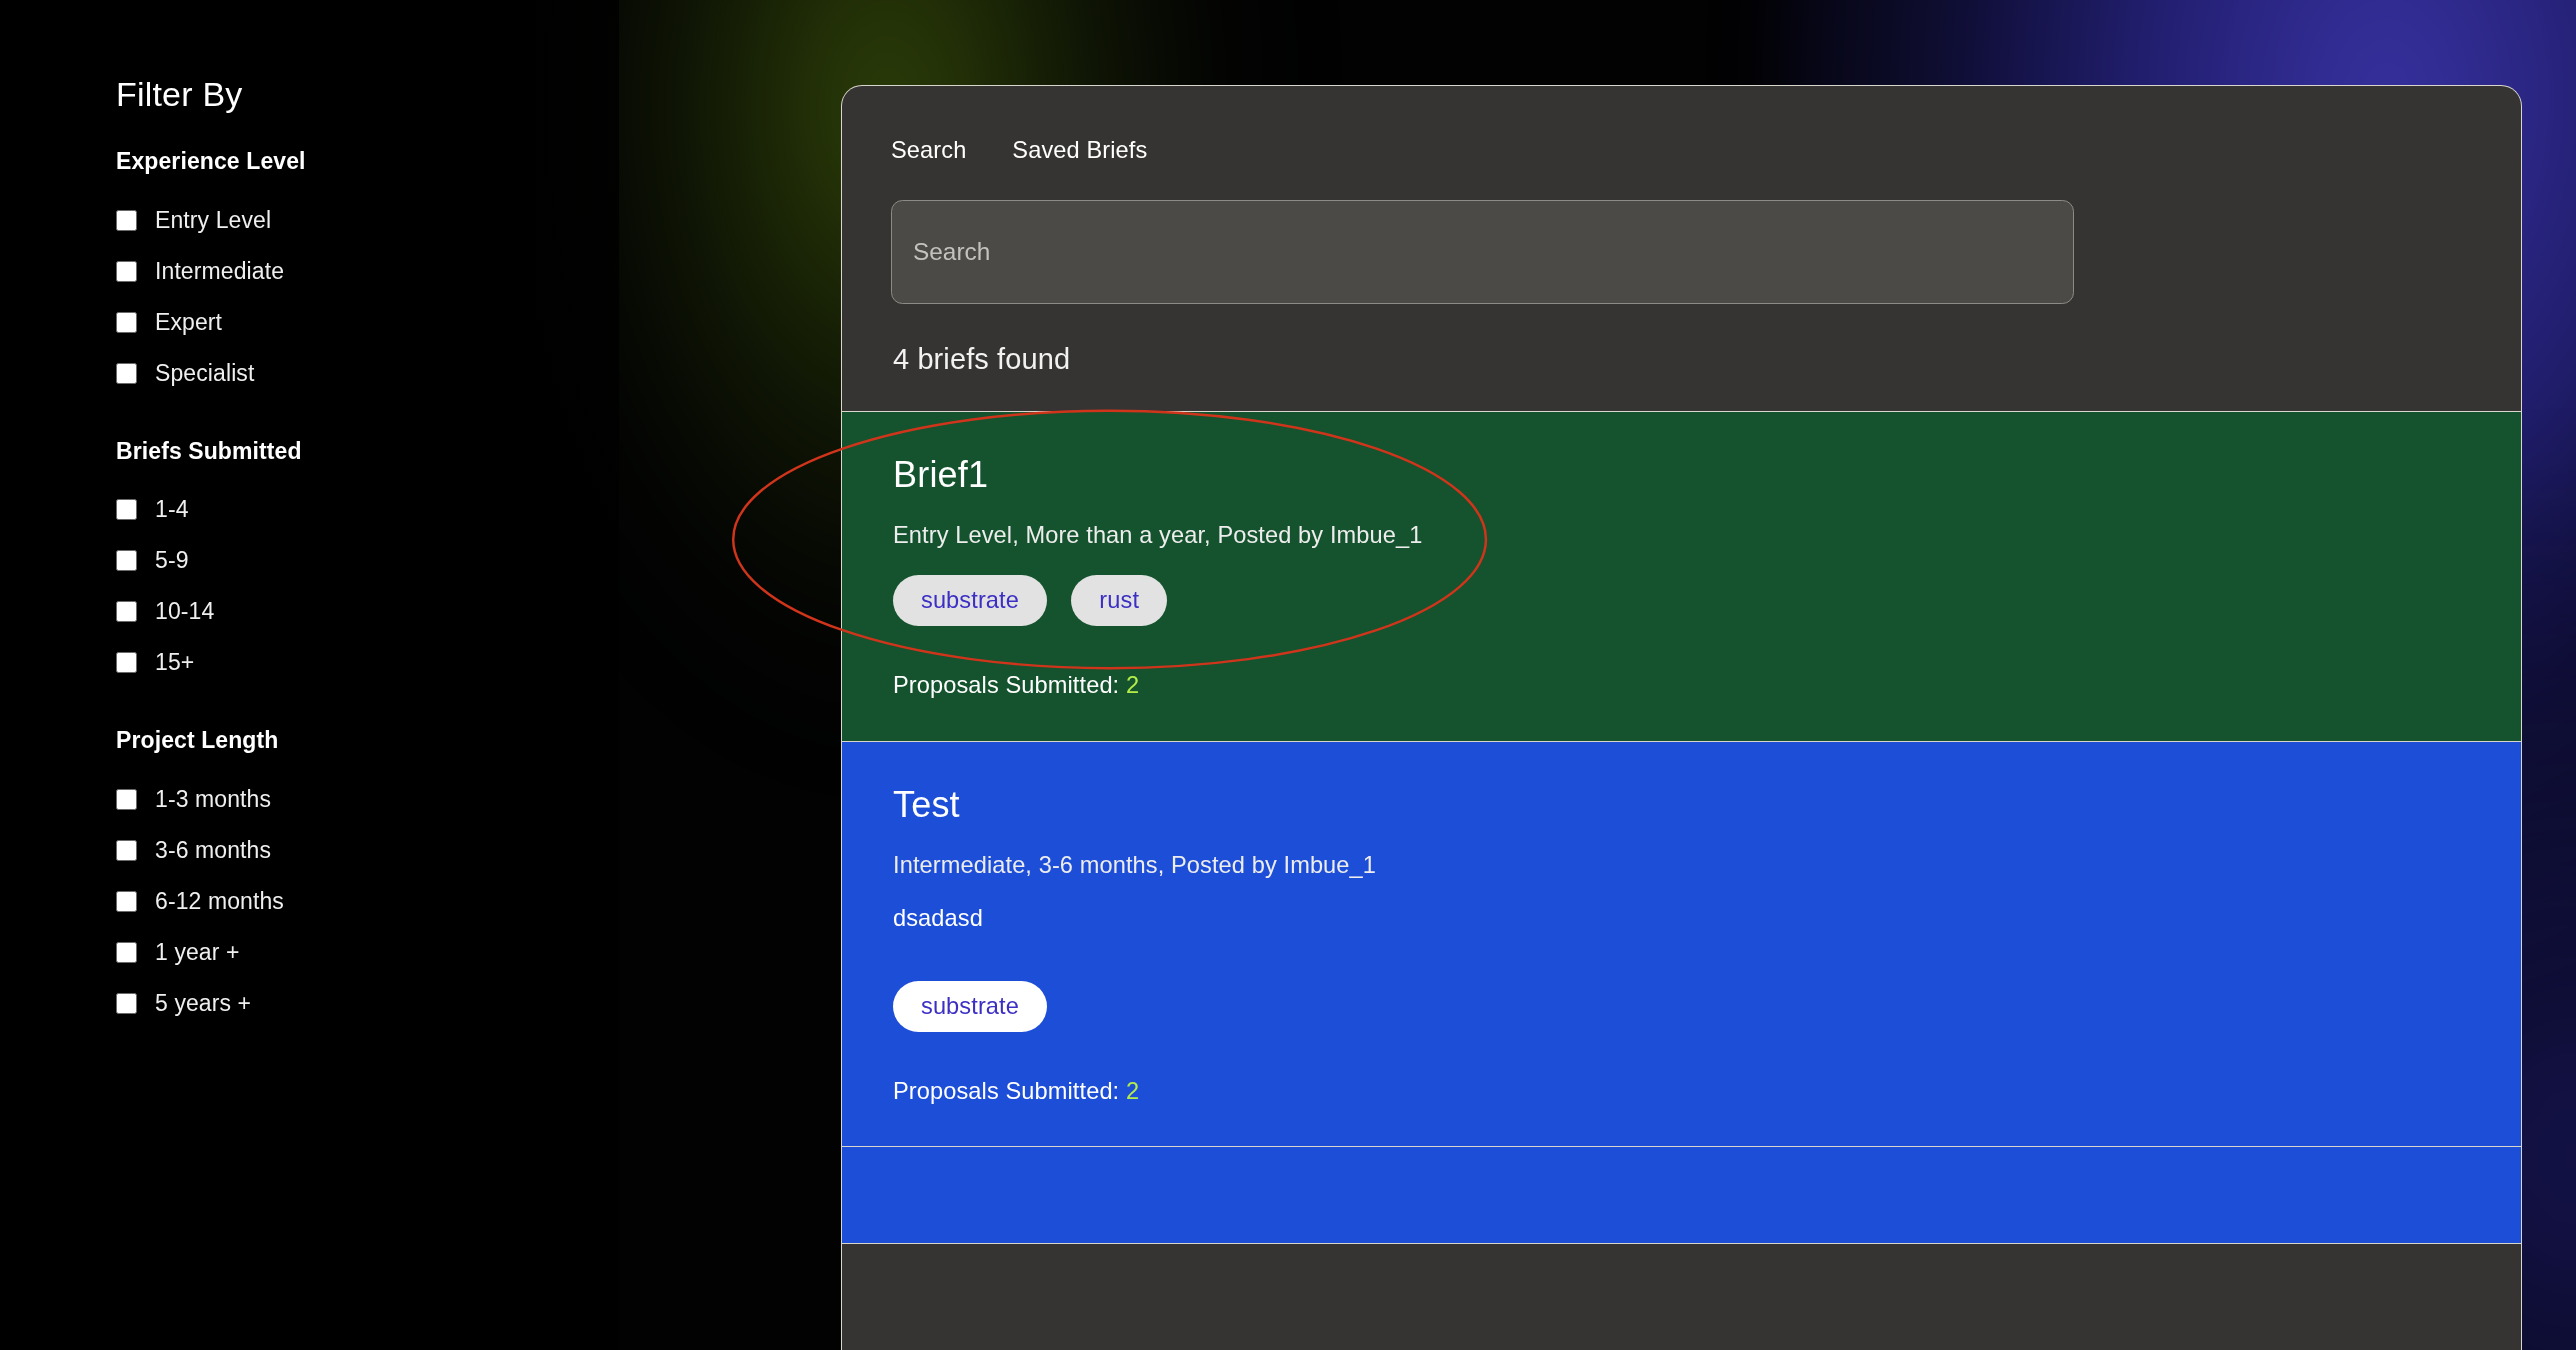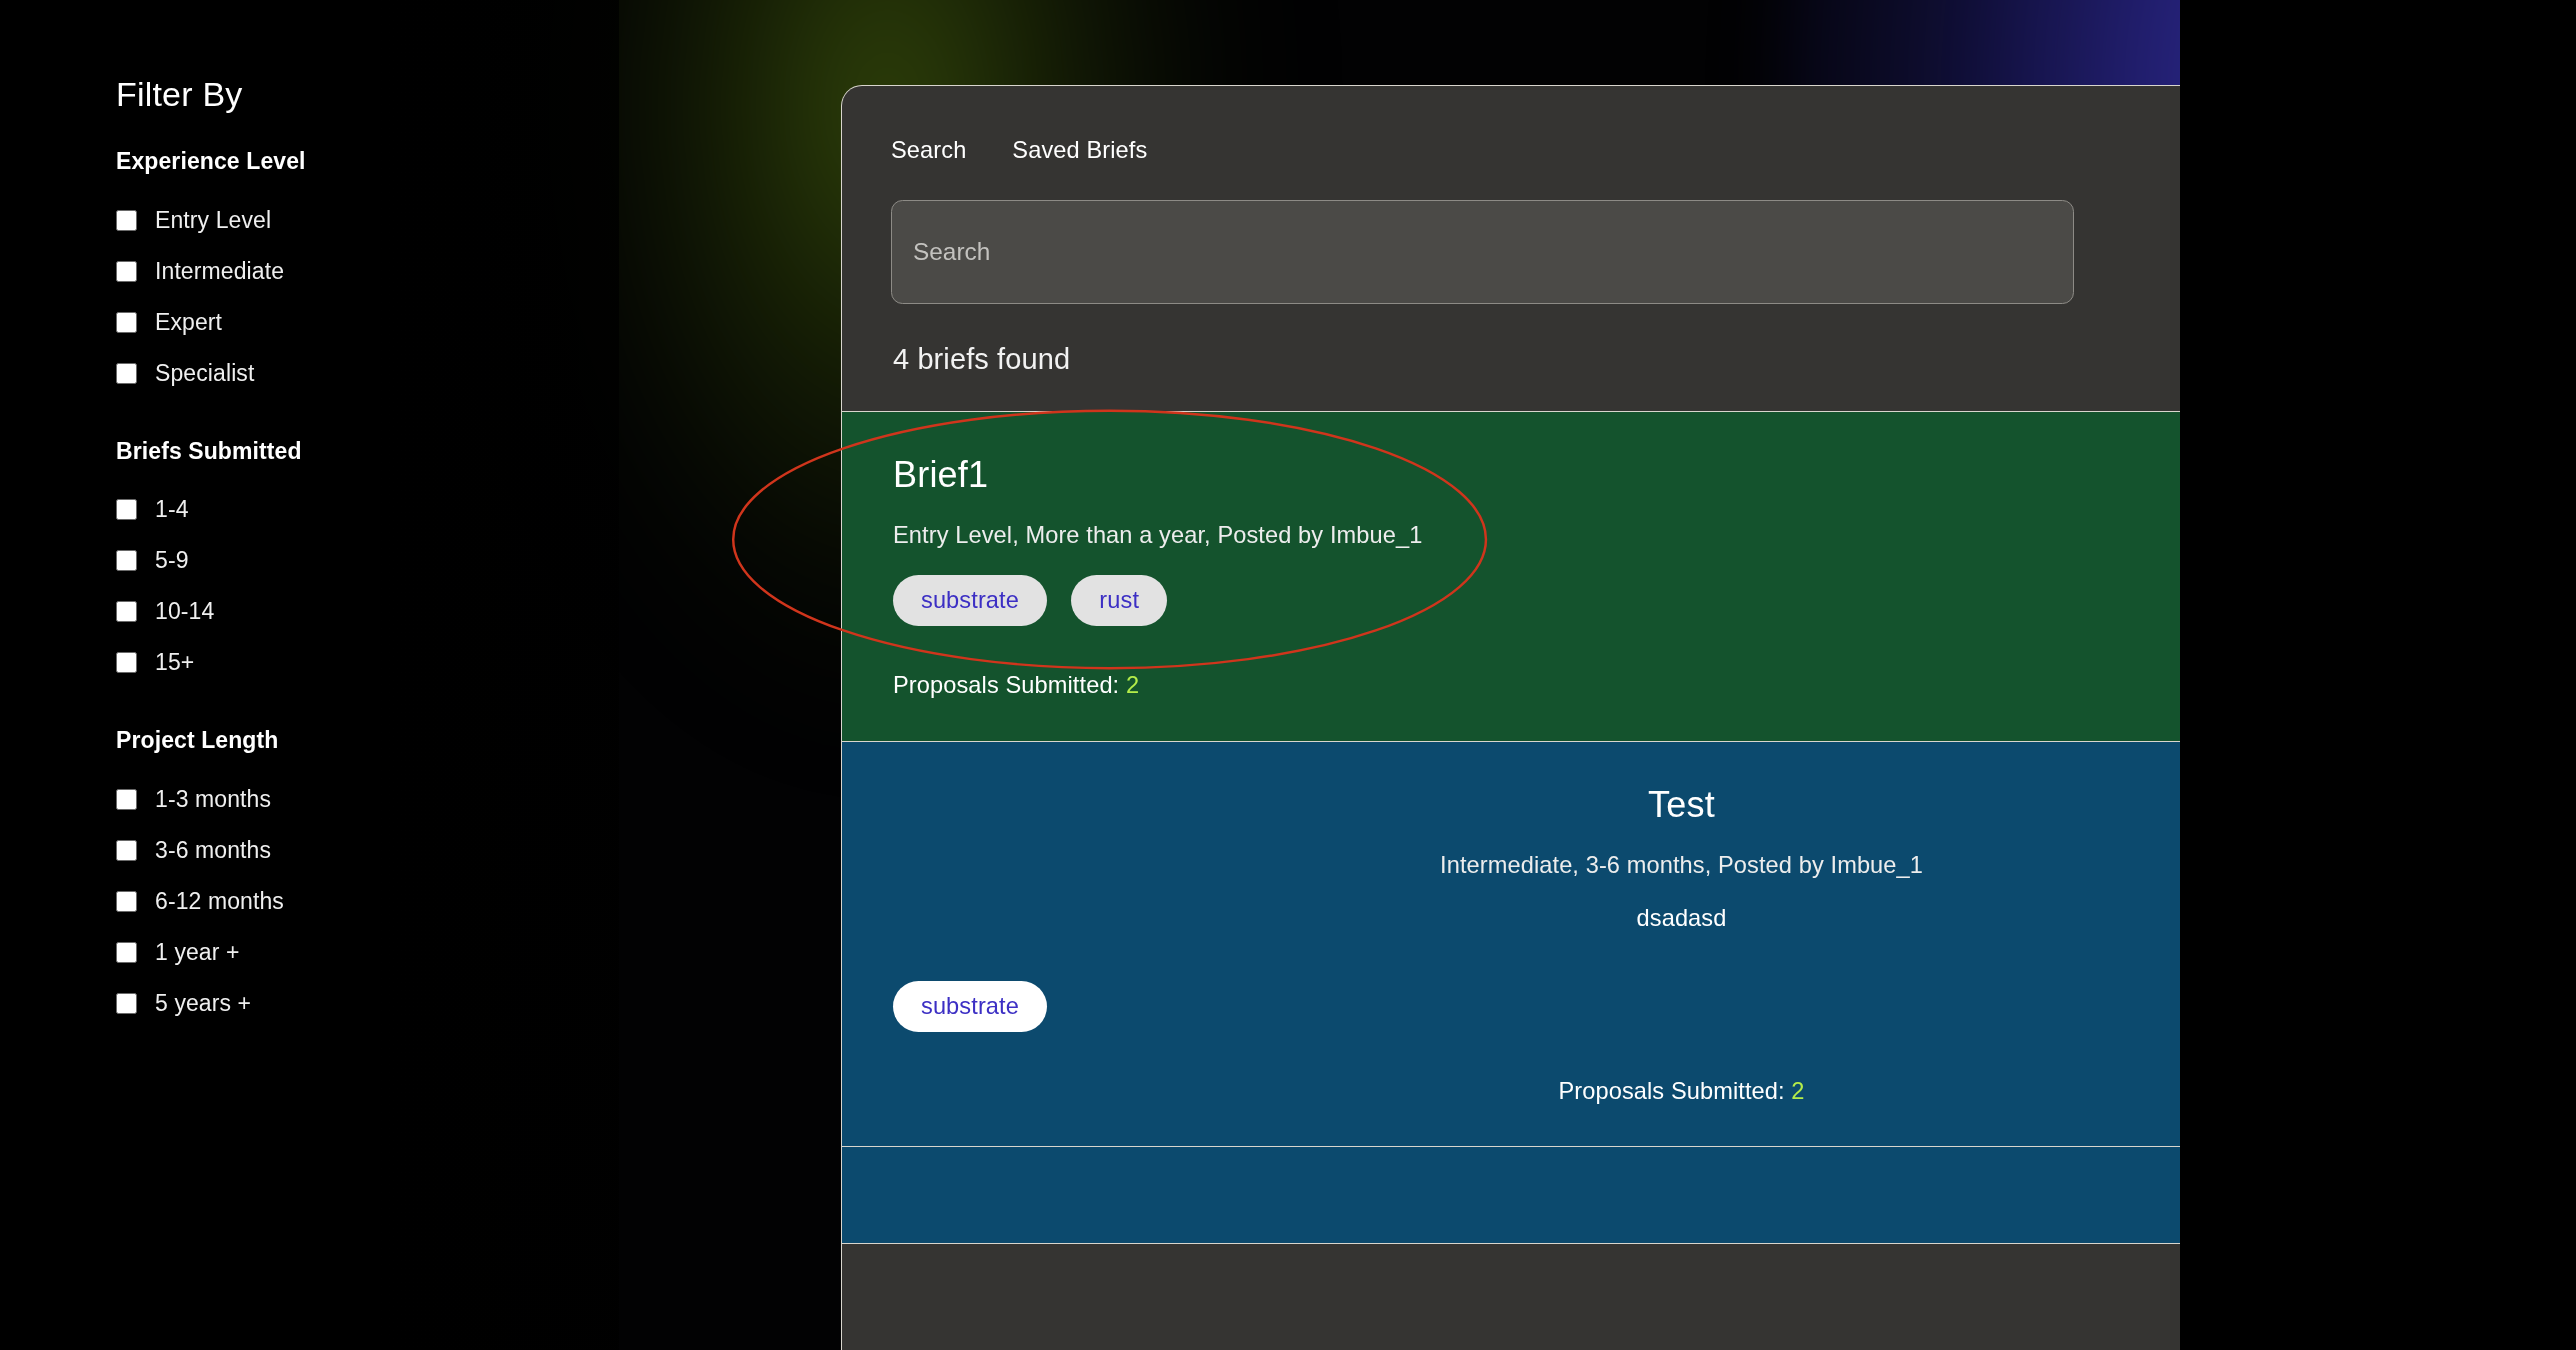--- a/index.html
+++ b/index.html
@@ -8,21 +8,21 @@
   html, body {
     width: 2576px;
     height: 1351px;
     overflow: hidden;
     background: #000000;
     font-family: "Liberation Sans", "DejaVu Sans", sans-serif;
   }
 
   #stage {
     position: relative;
-    width: 2180px;
+    width: 2576px;
     height: 1351px;
     background: #020203;
     overflow: hidden;
   }
 
   
   .glow {
     position: absolute;
     pointer-events: none;
     border-radius: 50%;
@@ -169,21 +169,21 @@
   #cards { margin-top: 37px; }
 
   .card {
     position: relative;
     padding: 42px 51px 42px 51px;
     border-top: 1.6px solid #d9d6ce;
     border-bottom: 1.6px solid #d9d6ce;
     margin-top: -1.6px;
   }
   .card.selected { background: #14532d; }
-  .card.plain    { background: #0c4a6e; text-align: center; }
+  .card.plain    { background: #1d4ed8; }
 
   .card-title {
     font-size: 36px;
     font-weight: 400;
     color: #ffffff;
     letter-spacing: 0.2px;
     margin-bottom: 26px;
   }
   .card-meta {
     font-size: 23.6px;

